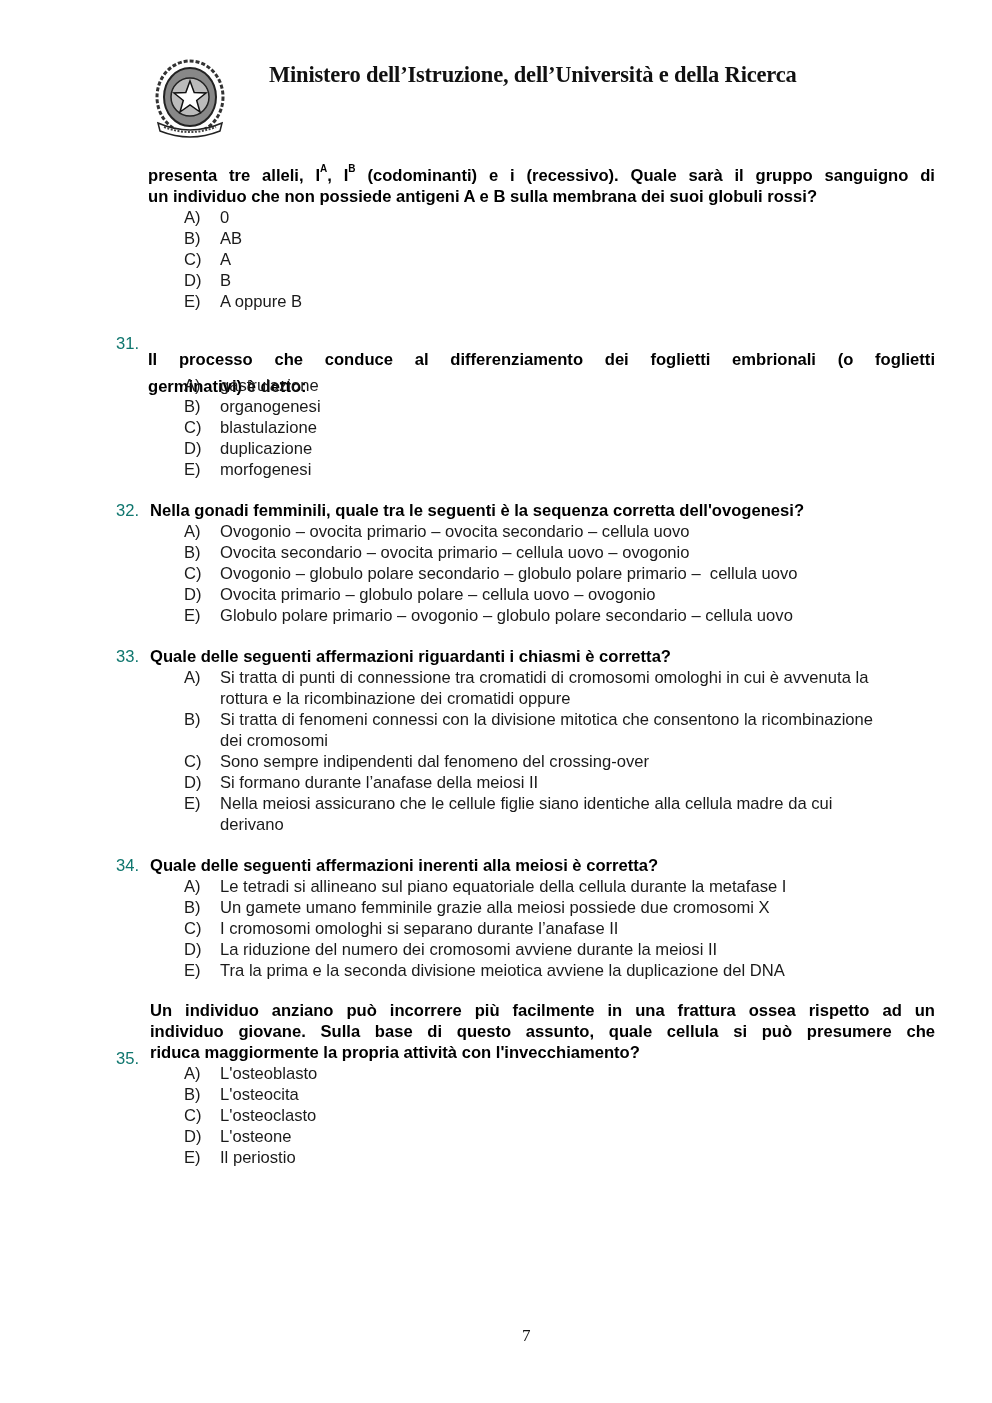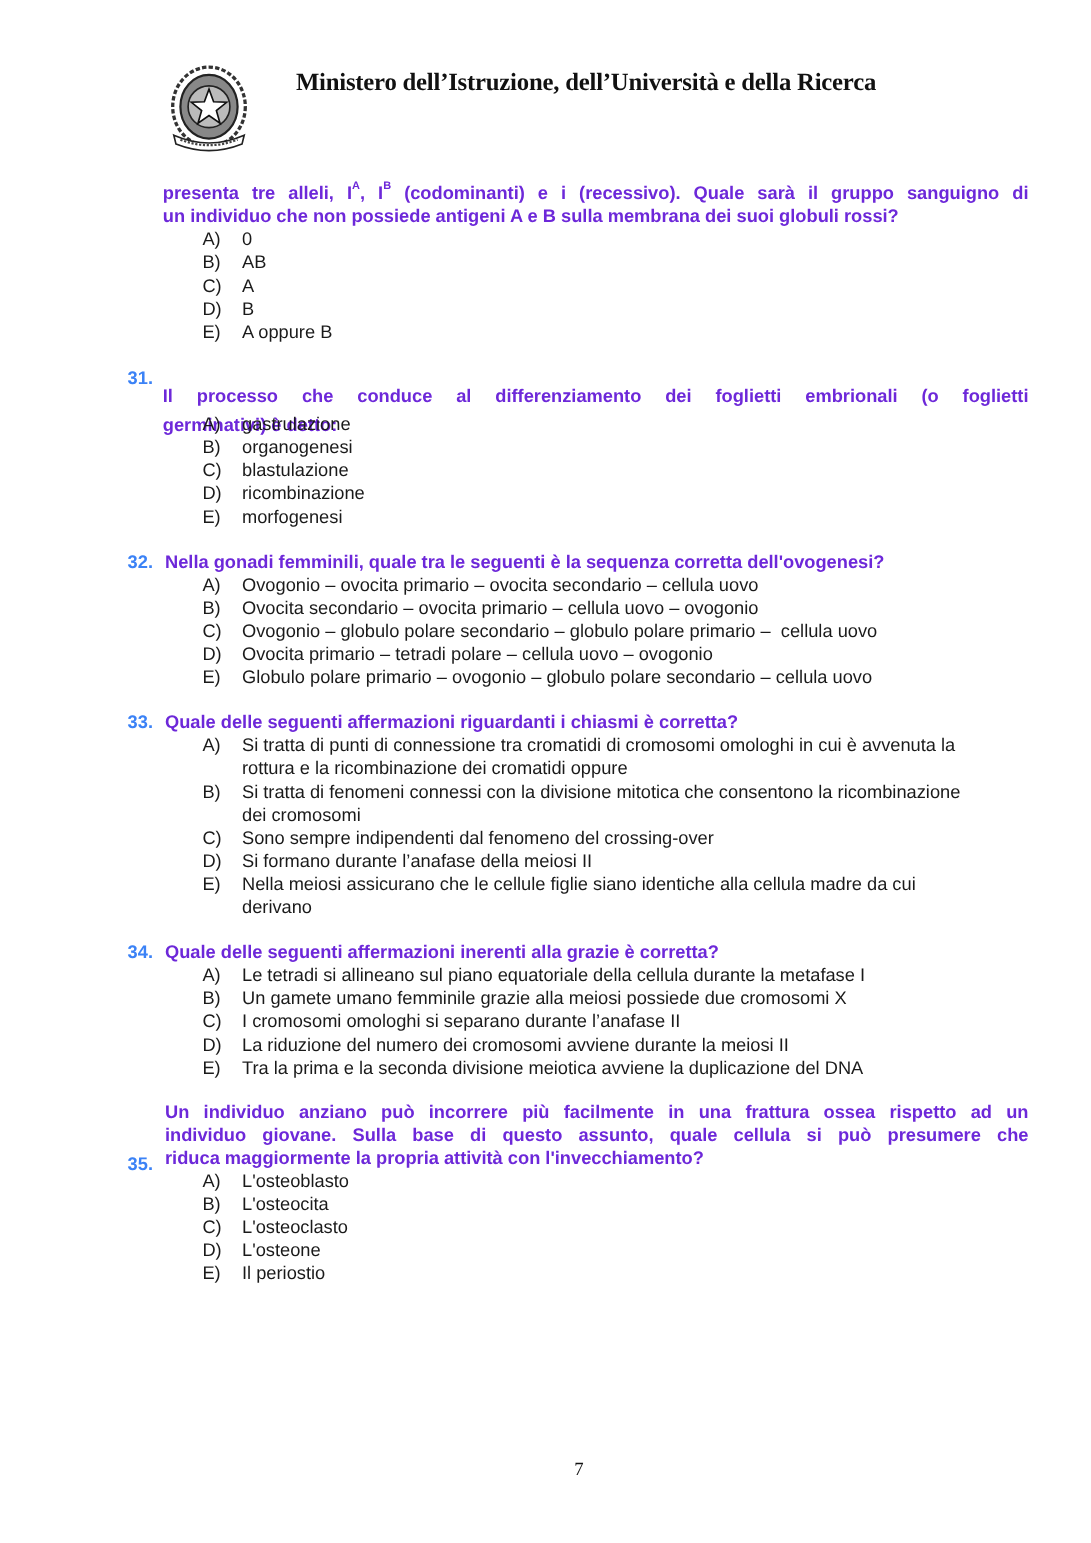--- a/index.html
+++ b/index.html
@@ -1,22 +1,22 @@
 <!DOCTYPE html>
 <html><head>
 <meta charset="utf-8">
 <style>
   html, body { margin: 0; padding: 0; background: #ffffff; }
   body { width: 992px; height: 1403px; position: relative; overflow: hidden; color: #111; }
   .page { position: absolute; left: 0; top: 0; width: 992px; height: 1403px; }
   .emblem { position: absolute; left: 152px; top: 57px; width: 76px; height: 86px; }
   .ministry { position: absolute; left: 269px; top: 62px; font-family: "Liberation Serif", serif; font-size: 22.5px; font-weight: bold; letter-spacing: -0.2px; color: #111; white-space: nowrap; }
   .content { position: absolute; left: 0; top: 0; width: 992px; font-family: "Liberation Sans", sans-serif; }
-  .qtext { position: absolute; font-weight: bold; font-size: 16.6px; line-height: 21px; color: #6d28d9; }
-  .qnum { position: absolute; font-weight: bold; font-size: 16.6px; line-height: 21px; color: #3b82f6; text-align: center; }
+  .qtext { position: absolute; font-weight: bold; font-size: 16.6px; line-height: 21px; color: #000000; }
+  .qnum { position: absolute; font-weight: normal; font-size: 16.6px; line-height: 21px; color: #0f766e; text-align: center; }
   .opt { position: absolute; font-size: 16.6px; line-height: 21px; color: #1a1a1a; }
   .opt .lt { position: absolute; left: 0; top: 0; }
   .opt .tx { position: absolute; left: 36px; top: 0; white-space: nowrap; }
   .justify { text-align: justify; text-align-last: justify; }
   sup { font-size: 10px; line-height: 0; position: relative; top: -2px; font-weight: bold; }
   .pagenum { position: absolute; left: 522px; top: 1326px; font-family: "Liberation Serif", serif; font-size: 17px; color: #111; }
 </style>
 </head>
 <body>
 
@@ -71,21 +71,21 @@
     <div class="opt" style="left:184px; top:396px;">
         <span class="lt">B)</span>
         <span class="tx">organogenesi</span>
       </div>
     <div class="opt" style="left:184px; top:417px;">
         <span class="lt">C)</span>
         <span class="tx">blastulazione</span>
       </div>
     <div class="opt" style="left:184px; top:438px;">
         <span class="lt">D)</span>
-        <span class="tx">ricombinazione</span>
+        <span class="tx">duplicazione</span>
       </div>
     <div class="opt" style="left:184px; top:459px;">
         <span class="lt">E)</span>
         <span class="tx">morfogenesi</span>
       </div>
 
     <div class="qnum" style="left:116px; top:500px;">32.</div>
     <div class="qtext" style="left:150px; top:500px; white-space:nowrap;">Nella gonadi femminili, quale tra le seguenti è la sequenza corretta dell'ovogenesi?</div>
     <div class="opt" style="left:184px; top:521px;">
         <span class="lt">A)</span>
@@ -94,21 +94,21 @@
     <div class="opt" style="left:184px; top:542px;">
         <span class="lt">B)</span>
         <span class="tx">Ovocita secondario – ovocita primario – cellula uovo – ovogonio</span>
       </div>
     <div class="opt" style="left:184px; top:563px;">
         <span class="lt">C)</span>
         <span class="tx" style="white-space:pre;">Ovogonio – globulo polare secondario – globulo polare primario –  cellula uovo</span>
       </div>
     <div class="opt" style="left:184px; top:584px;">
         <span class="lt">D)</span>
-        <span class="tx">Ovocita primario – tetradi polare – cellula uovo – ovogonio</span>
+        <span class="tx">Ovocita primario – globulo polare – cellula uovo – ovogonio</span>
       </div>
     <div class="opt" style="left:184px; top:605px;">
         <span class="lt">E)</span>
         <span class="tx">Globulo polare primario – ovogonio – globulo polare secondario – cellula uovo</span>
       </div>
 
     <div class="qnum" style="left:116px; top:646px;">33.</div>
     <div class="qtext" style="left:150px; top:646px; white-space:nowrap;">Quale delle seguenti affermazioni riguardanti i chiasmi è corretta?</div>
     <div class="opt" style="left:184px; top:667px;">
         <span class="lt">A)</span>
@@ -134,21 +134,21 @@
       </div>
     <div class="opt" style="left:184px; top:793px;">
         <span class="lt">E)</span>
         <span class="tx">Nella meiosi assicurano che le cellule figlie siano identiche alla cellula madre da cui</span>
       </div>
     <div class="opt" style="left:184px; top:814px;">
         <span class="tx">derivano</span>
       </div>
 
     <div class="qnum" style="left:116px; top:855px;">34.</div>
-    <div class="qtext" style="left:150px; top:855px; white-space:nowrap;">Quale delle seguenti affermazioni inerenti alla grazie è corretta?</div>
+    <div class="qtext" style="left:150px; top:855px; white-space:nowrap;">Quale delle seguenti affermazioni inerenti alla meiosi è corretta?</div>
     <div class="opt" style="left:184px; top:876px;">
         <span class="lt">A)</span>
         <span class="tx">Le tetradi si allineano sul piano equatoriale della cellula durante la metafase I</span>
       </div>
     <div class="opt" style="left:184px; top:897px;">
         <span class="lt">B)</span>
         <span class="tx">Un gamete umano femminile grazie alla meiosi possiede due cromosomi X</span>
       </div>
     <div class="opt" style="left:184px; top:918px;">
         <span class="lt">C)</span>

